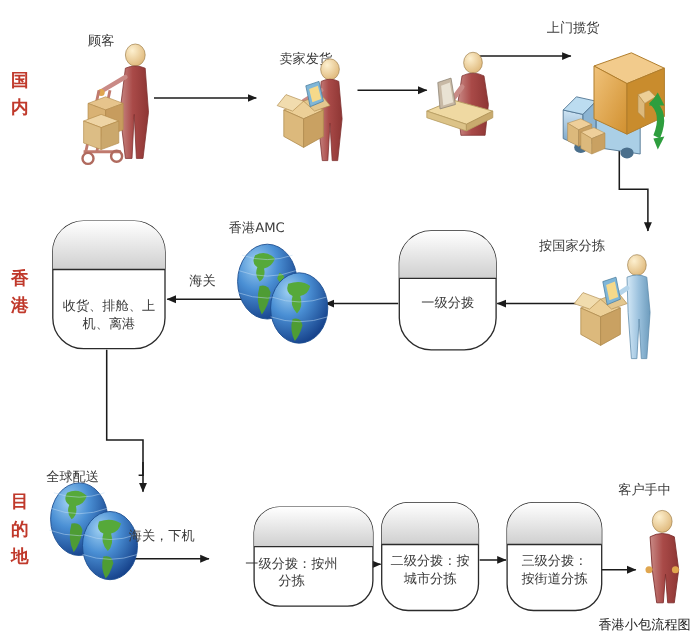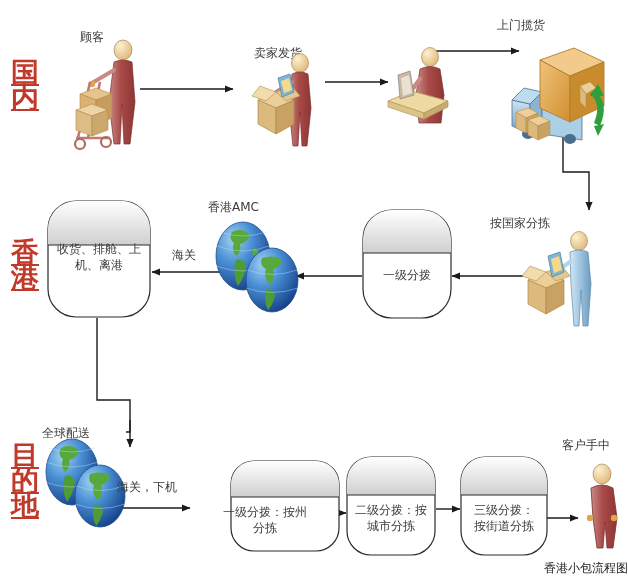--- a/index.html
+++ b/index.html
@@ -1,24 +1,23 @@
 <!DOCTYPE html>
 <html><head>
 <meta charset="utf-8">
 <style>
   html,body{margin:0;padding:0;background:#ffffff;}
   body{width:628px;height:584px;position:relative;overflow:hidden;
        font-family:"DejaVu Sans","Liberation Sans",sans-serif;}
   #stage{position:absolute;left:0;top:0;width:628px;height:584px;}
   .abs{position:absolute;}
   .zone-label{
-    color:#c0392b;font-weight:bold;font-size:28px;line-height:25px;
-    letter-spacing:0;text-align:center;width:30px;
+    color:#c0392b;font-weight:bold;font-size:16px;line-height:25px;
+    letter-spacing:0;width:30px;
     font-family:"DejaVu Sans","Liberation Sans",sans-serif;
-    text-decoration:underline;
   }
   .edge-label{
     font-size:12px;color:#3a3a3a;text-align:center;line-height:15px;
     font-family:"DejaVu Sans","Liberation Sans",sans-serif;
     white-space:nowrap;
   }
   .caption{
     font-size:12px;color:#222;text-align:right;width:628px;
     font-family:"DejaVu Sans","Liberation Sans",sans-serif;
   }
@@ -200,21 +199,21 @@
     <path d="M90,42 L96,54 L82,54 z" fill="#2e9e3e"></path>
     <path d="M86,84 L96,82 L90,94 z" fill="#2e9e3e"></path>
   </svg>
 
   <div class="proc" style="left:47px;top:200px;width:104px;height:118px;">
     <svg width="104" height="118">
       <path d="M1,29 a28,28 0 0 1 28,-28 l46,0 a28,28 0 0 1 28,28 l0,60 a28,28 0 0 1 -28,28 l-46,0 a28,28 0 0 1 -28,-28 z" fill="#ffffff" stroke="#2b2b2b" stroke-width="1.2"></path>
       <path d="M1,29 a28,28 0 0 1 28,-28 l46,0 a28,28 0 0 1 28,28 l0,16 l-102,0 z" fill="url(#gradHead)" stroke="none"></path>
       <line x1="1" y1="45" x2="103" y2="45" stroke="#2b2b2b" stroke-width="1.2"></line>
     </svg>
-    <div class="txt" style="top:41px;">收货、排舱、上
+    <div class="txt" style="top:70px;">收货、排舱、上
 机、离港</div>
   </div>
 
   <div class="abs edge-label" style="left:208px;top:200px;">香港AMC</div>
 
   <svg class="abs" style="left:212px;top:218px;" width="92" height="96">
     <g>
       <ellipse cx="31" cy="38" rx="27" ry="34" fill="url(#gGlobe)" stroke="#1a4c8f" stroke-width="0.8"></ellipse>
       <path d="M20,14 q10,-5 18,3 q-3,8 -10,9 q2,8 -4,12 q-5,-6 -2,-13 q-6,-4 -2,-11 z" fill="#56a93a"></path>
       <path d="M24,42 q8,-2 10,6 q-2,12 -8,20 q-6,-12 -2,-26 z" fill="#4e9c34"></path>

